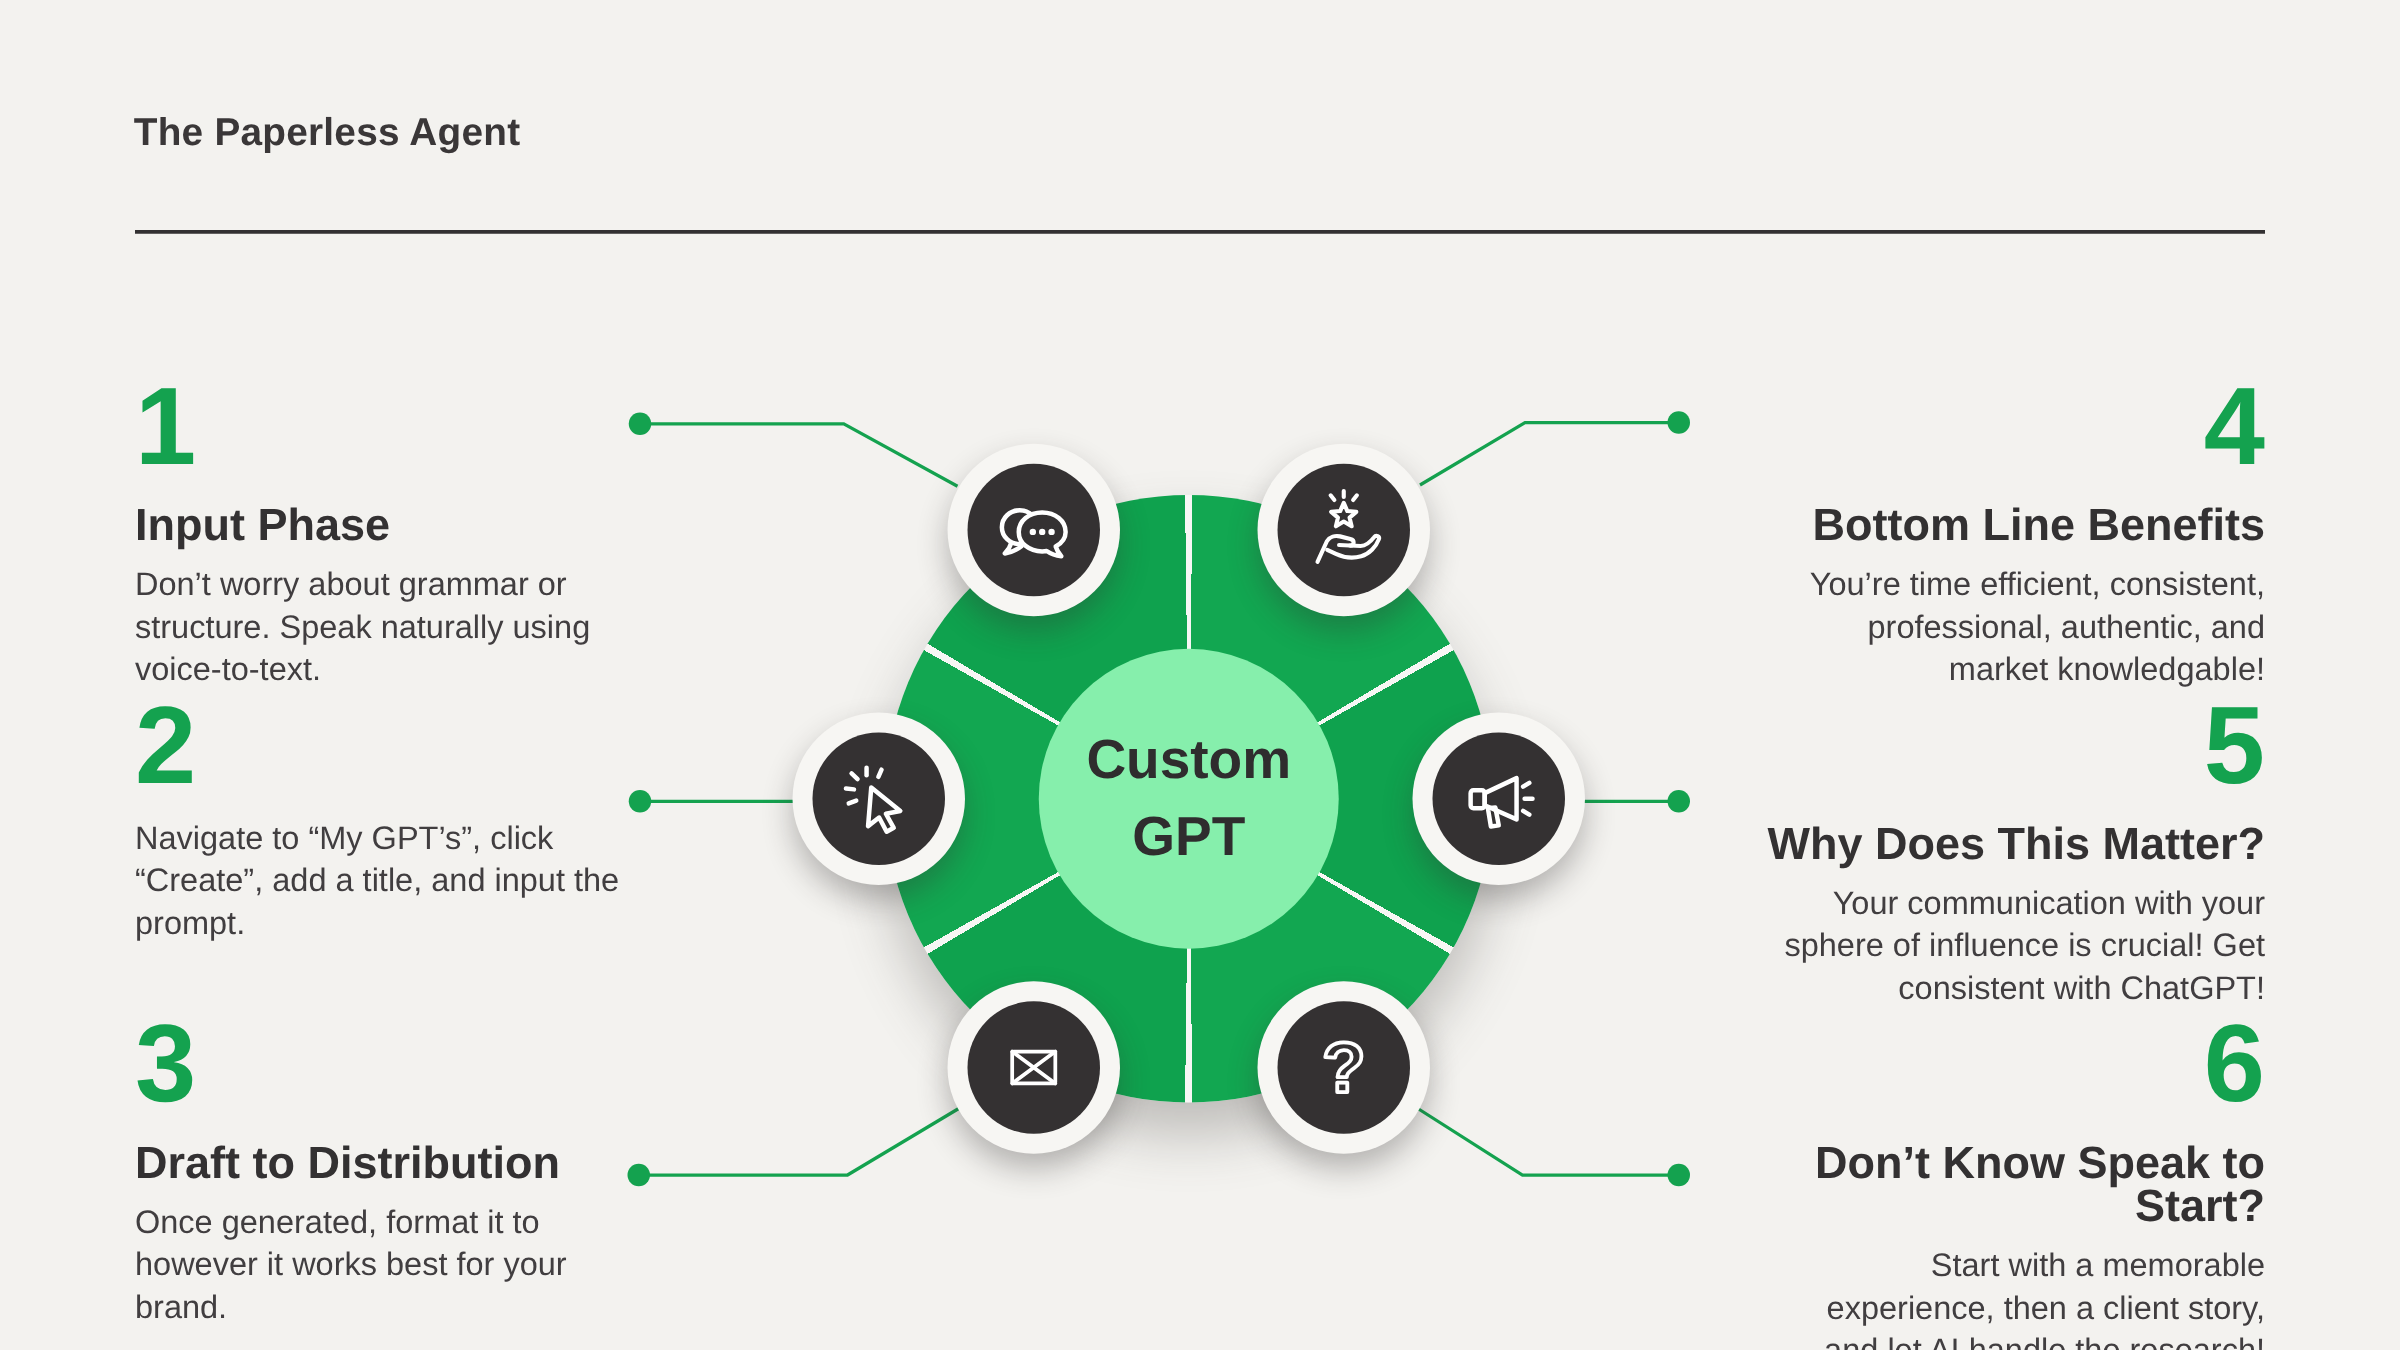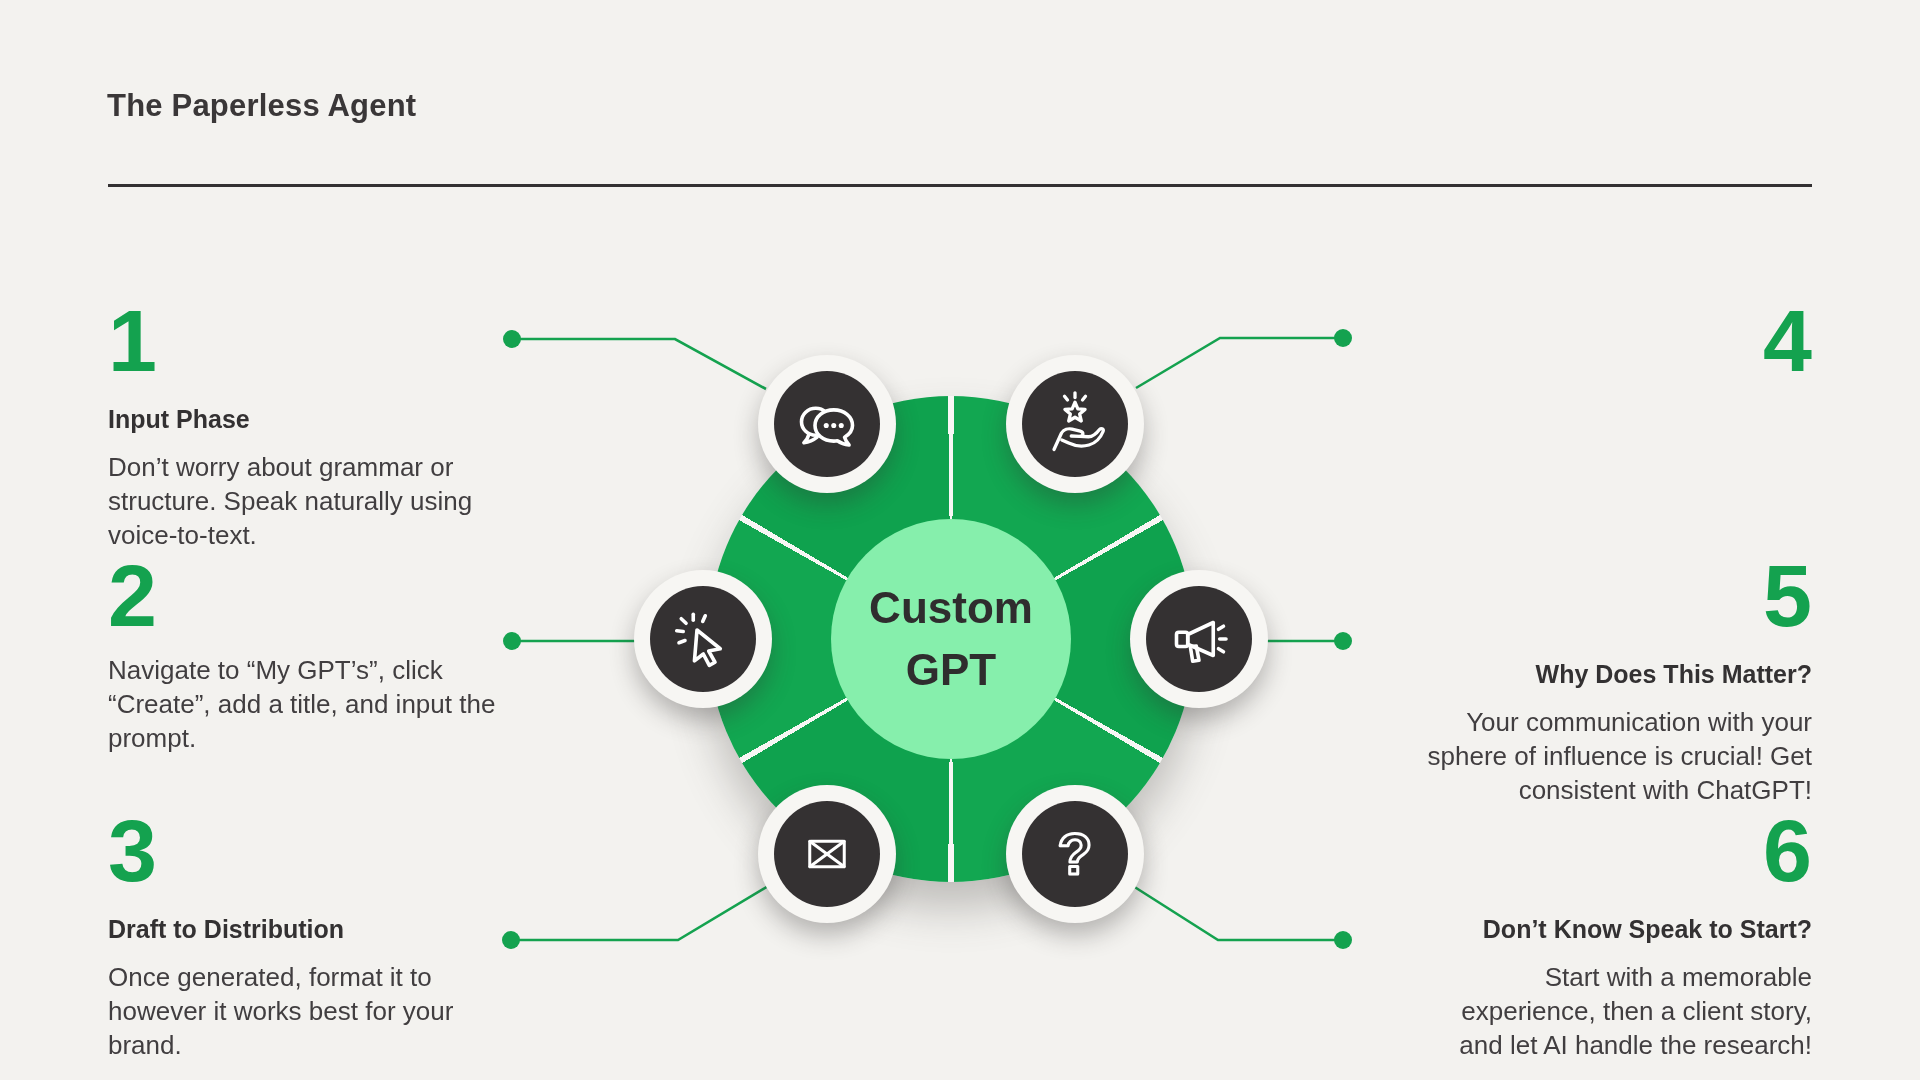--- a/index.html
+++ b/index.html
@@ -70,21 +70,21 @@
 
   
   .step{position:absolute;width:430px;}
   .step.left{left:108px;text-align:left;}
   .step.right{right:108px;text-align:right;}
   .step .num{
     font-size:88px;font-weight:700;color:#14a24f;line-height:1;
   }
   .step .step-title{
     margin-top:17px;
-    font-size:25px;font-weight:700;color:#333132;line-height:35px;
+    font-size:36px;font-weight:700;color:#333132;line-height:35px;
   }
   .step .step-desc{
     margin-top:13px;
     font-size:26px;color:#413e40;line-height:34px;white-space:pre-line;
   }
 </style>
 </head>
 <body>
 
 <div class="page">
@@ -214,20 +214,24 @@
   <div class="step left" style="top:807px;">
     <div class="num">3</div>
     <div class="step-title">Draft to Distribution</div>
     <div class="step-desc">Once generated, format it to
 however it works best for your
 brand.</div>
   </div>
 
   <div class="step right" style="top:297px;">
     <div class="num">4</div>
+    <div class="step-title">Bottom Line Benefits</div>
+    <div class="step-desc">You’re time efficient, consistent,
+professional, authentic, and
+market knowledgable!</div>
   </div>
 
   <div class="step right" style="top:552px;">
     <div class="num">5</div>
     <div class="step-title">Why Does This Matter?</div>
     <div class="step-desc">Your communication with your
 sphere of influence is crucial! Get
 consistent with ChatGPT!</div>
   </div>
 

